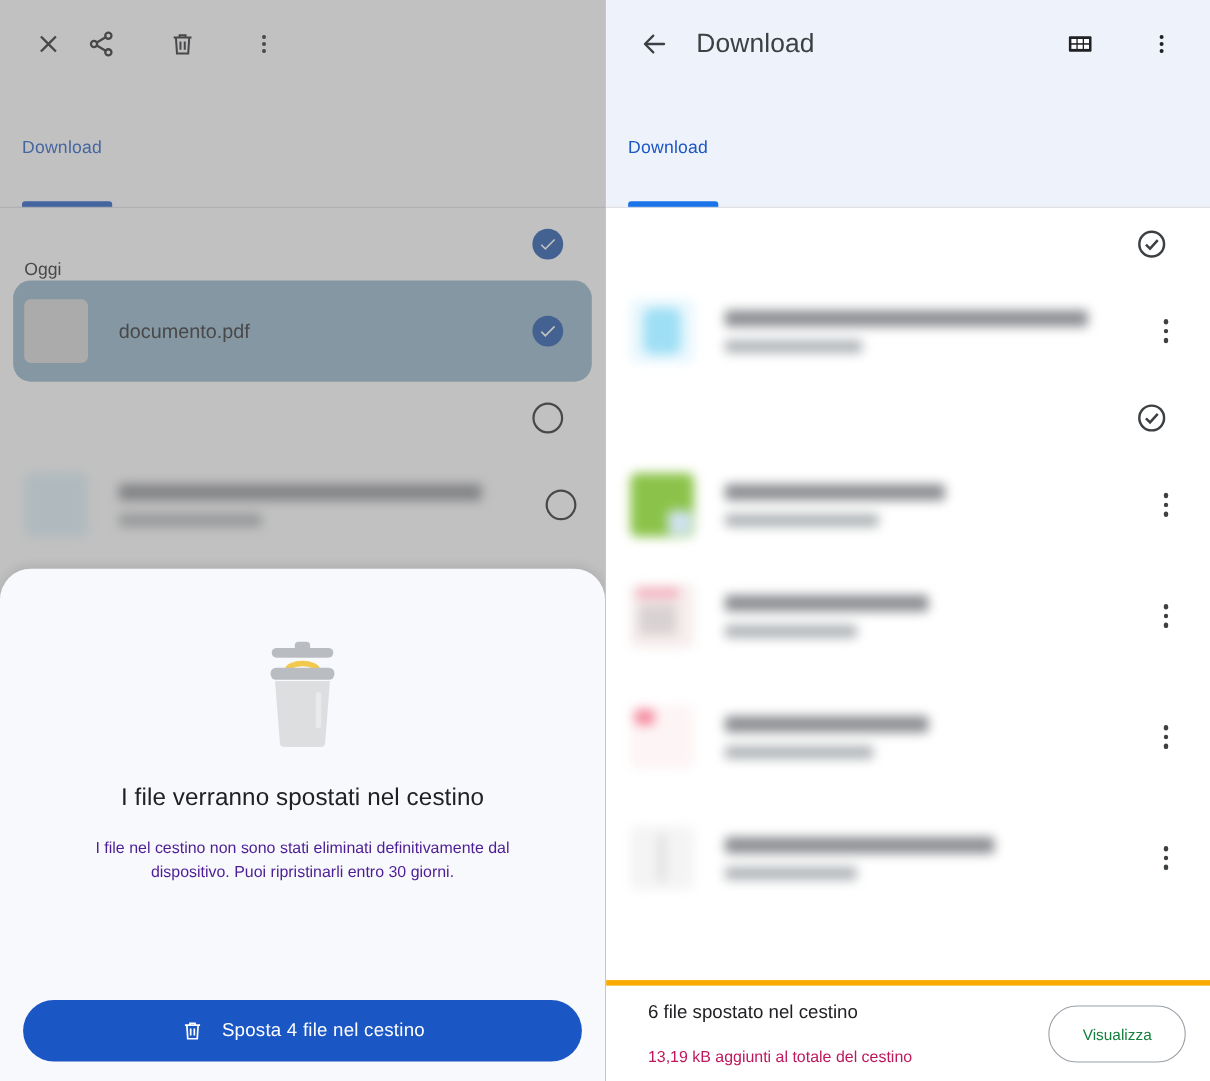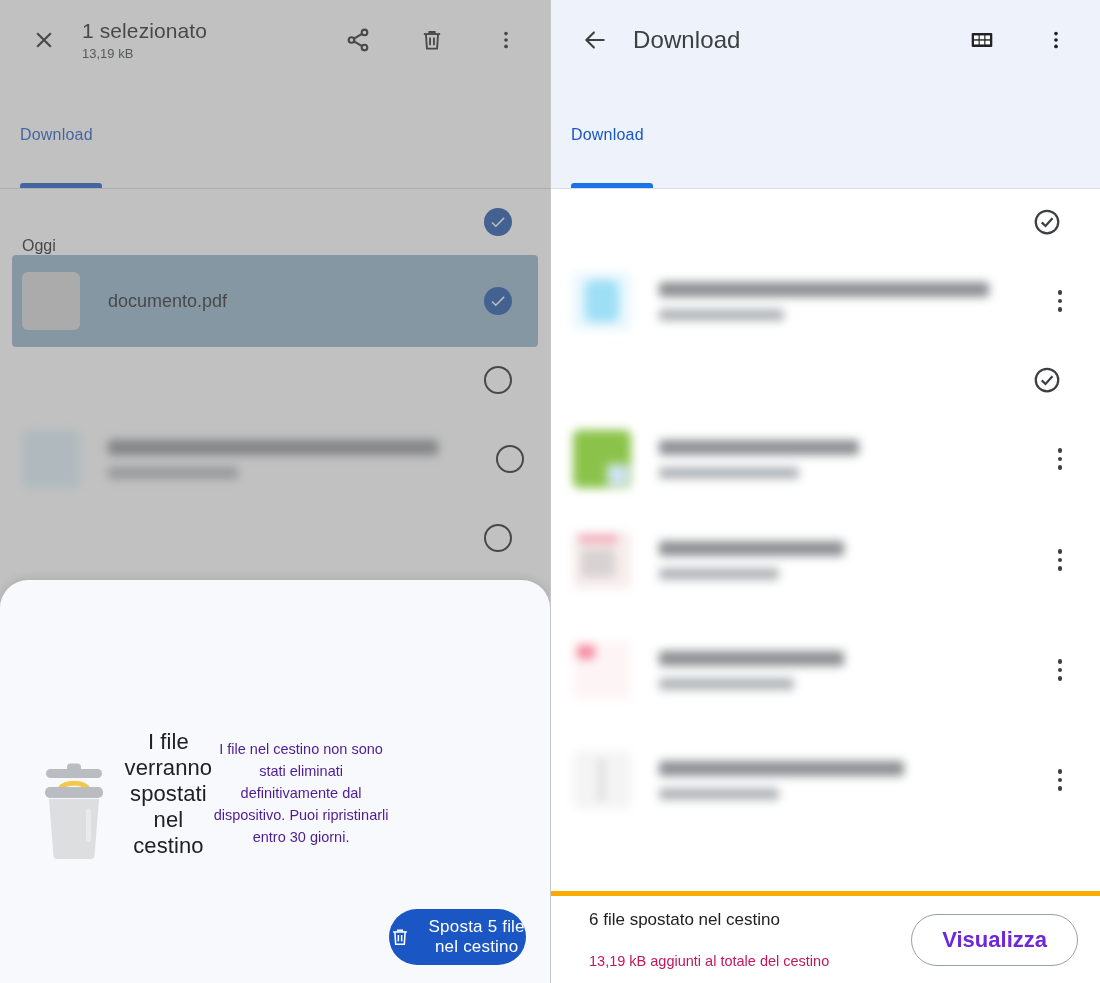--- a/index.html
+++ b/index.html
@@ -104,21 +104,21 @@
 
   
   .file-row {
     position: relative;
     display: flex; align-items: center;
     height: 92px;
     padding-left: 22px; padding-right: 16px;
   }
   .file-row.selected {
     background: #90b2c6;
-    border-radius: 4px;
+    border-radius: 16px;
     margin: 0 12px;
     padding-left: 10px;
   }
   .thumb {
     width: 58px; height: 58px;
     border-radius: 6px;
     flex: 0 0 auto;
     background: #d6d6d6;
     overflow: hidden;
     position: relative;
@@ -157,25 +157,25 @@
   .scrim {
     position: absolute; inset: 0;
     background: rgba(120,120,120,0.46);
     pointer-events: none;
   }
 
   
   .sheet {
     position: absolute;
     left: 0; right: 0; bottom: 0;
-    height: 403px;
+    height: 466px;
     background: #f8f9fd;
     border-radius: 28px 28px 0 0;
     box-shadow: 0 -2px 10px rgba(0,0,0,0.10);
-    display: flex; flex-direction: row; align-items: center;
+    display: flex; flex-direction: column; align-items: center;
     padding: 0 24px;
   }
   .sheet-illustration { margin-top: 62px; }
   .sheet-title {
     margin-top: 24px;
     font-size: 22px;
     color: #202124;
     text-align: center;
     letter-spacing: 0.1px;
   }
@@ -213,23 +213,23 @@
   }
   .snack-texts { flex: 1 1 auto; min-width: 0; }
   .snack-title { font-size: 17px; color: #202124; line-height: 24px; }
   .snack-sub { font-size: 14.5px; color: #be185d; line-height: 22px; margin-top: 18px; }
   .snack-action {
     flex: 0 0 auto;
     height: 52px; padding: 0 30px;
     border: 1px solid #9aa0a6;
     border-radius: 26px;
     background: transparent;
-    color: #6d28d9;
-    font-size: 22px;
-    font-weight: bold;
+    color: #15803d;
+    font-size: 14px;
+    font-weight: normal;
     font-family: "Liberation Sans", sans-serif;
     cursor: pointer;
     display: flex; align-items: center; justify-content: center;
   }
 
   
   .blurred { filter: blur(5px); }
   .blur-name {
     height: 15px; border-radius: 3px;
     background: #5f6368; opacity: .72;
@@ -250,24 +250,20 @@
 
 <div class="screen">
 
   <div class="panel left">
 
     <div class="appbar">
       <div class="icon-btn">
         <svg width="26" height="26" viewBox="0 0 24 24">
             <path d="M19 6.4 17.6 5 12 10.6 6.4 5 5 6.4 10.6 12 5 17.6 6.4 19 12 13.4 17.6 19 19 17.6 13.4 12z" fill="#202124"></path>
           </svg>
-      </div>
-      <div class="appbar-titles">
-        <div class="appbar-title">1 selezionato</div>
-        <div class="appbar-subtitle">13,19 kB</div>
       </div>
       <div class="appbar-actions">
         <div class="icon-btn">
           <svg width="26" height="26" viewBox="0 0 24 24" fill="none" stroke="#202124" stroke-width="1.9" stroke-linecap="round" stroke-linejoin="round">
             <circle cx="18" cy="5" r="2.6"></circle>
               <circle cx="6" cy="12" r="2.6"></circle>
               <circle cx="18" cy="19" r="2.6"></circle>
             <line x1="8.3" y1="10.8" x2="15.7" y2="6.3"></line>
               <line x1="8.3" y1="13.2" x2="15.7" y2="17.7"></line>
           </svg>
@@ -385,21 +381,21 @@
       <button class="sheet-cta">
         <span style="display:flex;">
           <svg width="22" height="22" viewBox="0 0 24 24" fill="none" stroke="#ffffff" stroke-width="1.7">
             <path d="M4.5 6.5h15"></path>
               <path d="M9.5 6.5V4.6h5v1.9"></path>
             <path d="M6.4 6.5 7.3 20h9.4l.9-13.5"></path>
             <path d="M10.2 9.8v7"></path>
               <path d="M13.8 9.8v7"></path>
           </svg>
         </span>
-        <span class="sheet-cta-label">Sposta 5 file nel cestino</span>
+        <span class="sheet-cta-label">Sposta 4 file nel cestino</span>
       </button>
     </div>
 
   </div>
 
   <div class="panel right">
 
     <div class="appbar" style="background:#eef2fb;">
       <div class="icon-btn">
         <svg width="26" height="26" viewBox="0 0 24 24" fill="none" stroke="#3c4043" stroke-width="1.9" stroke-linecap="round" stroke-linejoin="round">

